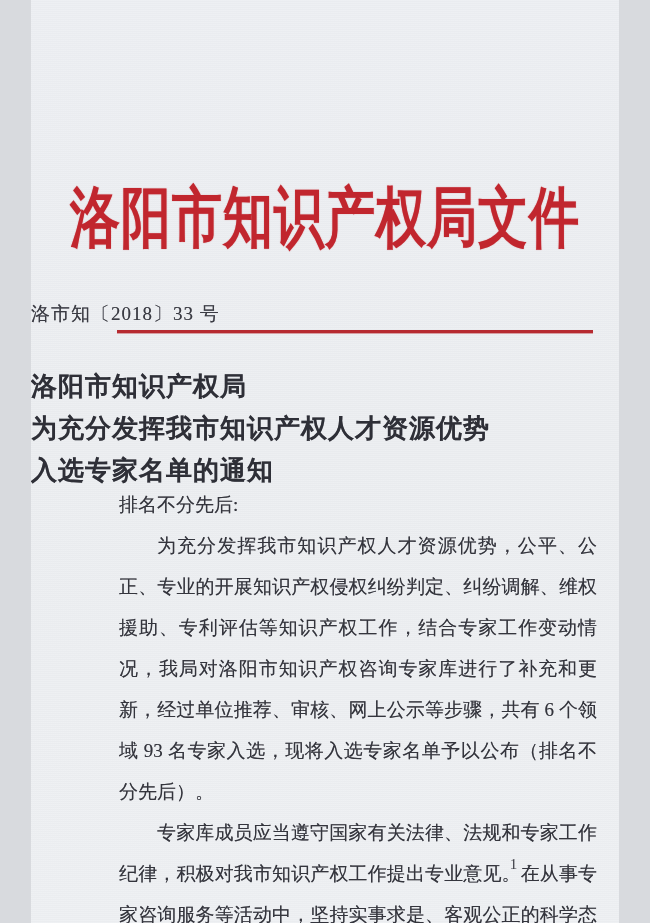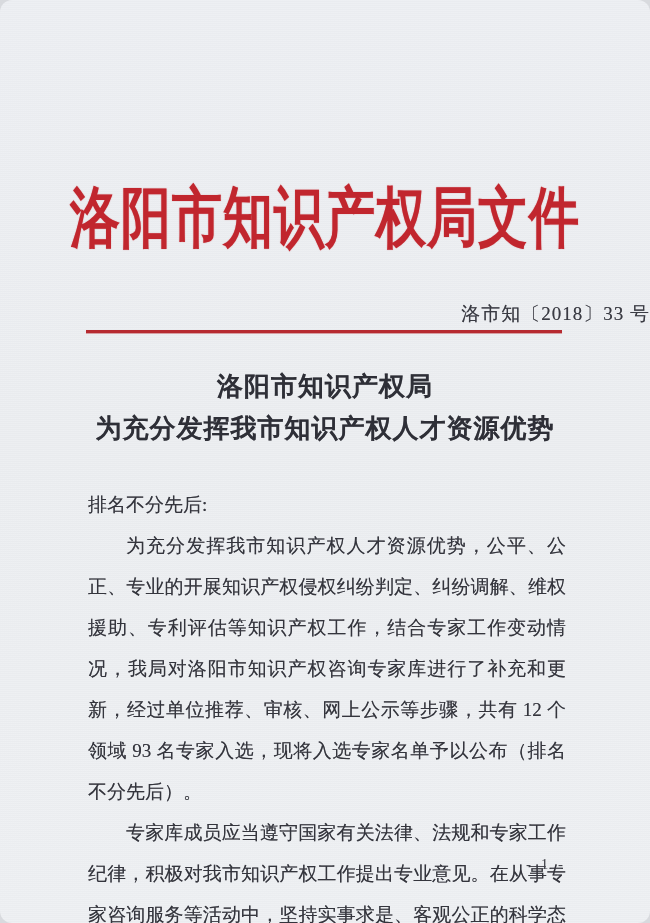--- a/index.html
+++ b/index.html
@@ -1,29 +1,28 @@
 <!DOCTYPE html>
 <html><head>
 <meta charset="utf-8">
 <style>
   * { margin: 0; padding: 0; box-sizing: border-box; }
   html, body { background: #d8dade; }
   .page {
     position: relative;
-    width: 650px;
+    width: 588px;
     height: 923px;
     margin: 0 auto;
     background:
       repeating-linear-gradient(0deg,
         rgba(255,255,255,0.035) 0px, rgba(255,255,255,0.035) 1px,
         rgba(120,125,140,0.028) 1px, rgba(120,125,140,0.028) 2px),
       linear-gradient(180deg, #edeff3 0%, #eceef1 48%, #eef0f3 100%);
     overflow: hidden;
     font-family: "Liberation Serif", "DejaVu Serif", serif;
-    border-radius: 12px;
   }
   .letterhead-title {
     position: absolute;
     top: 174px;
     left: 0;
     width: 100%;
     text-align: center;
     font-size: 50px;
     font-weight: 700;
     letter-spacing: 1px;
@@ -31,41 +30,40 @@
     transform: scaleY(1.32);
     transform-origin: 50% 0;
     text-shadow: 0 0 1px rgba(193,38,46,0.55);
     white-space: nowrap;
   }
   .doc-number {
     position: absolute;
     top: 301px;
     left: 0;
     width: 100%;
-    text-align: right;
+    text-align: left;
     font-size: 19px;
     color: #3a3b43;
     letter-spacing: 1px;
     text-shadow: 0 0 0.5px rgba(58,59,67,0.6);
   }
   .red-rule {
     position: absolute;
     top: 330px;
     left: 86px;
     width: 476px;
     height: 3px;
     background: #b62a30;
     box-shadow: 0 0.5px 0.5px rgba(182,42,48,0.4);
   }
   .subject-title {
     position: absolute;
     top: 366px;
     left: 0;
     width: 100%;
-    text-align: center;
     font-size: 26px;
     font-weight: 700;
     line-height: 42px;
     color: #2e2f37;
     letter-spacing: 1px;
     text-shadow: 0 0 0.6px rgba(46,47,55,0.55);
   }
   .body-text {
     position: absolute;
     top: 484px;
@@ -96,23 +94,24 @@
 
   <h1 class="letterhead-title">洛阳市知识产权局文件</h1>
 
   <div class="doc-number">洛市知〔2018〕33 号</div>
 
   <div class="red-rule"></div>
 
   <h2 class="subject-title">
     <div>洛阳市知识产权局</div>
     <div>为充分发挥我市知识产权人才资源优势</div>
+    <div>入选专家名单的通知</div>
   </h2>
 
   <div class="body-text">
     <p class="salutation">排名不分先后:</p>
-    <p class="para">为充分发挥我市知识产权人才资源优势，公平、公正、专业的开展知识产权侵权纠纷判定、纠纷调解、维权援助、专利评估等知识产权工作，结合专家工作变动情况，我局对洛阳市知识产权咨询专家库进行了补充和更新，经过单位推荐、审核、网上公示等步骤，共有 12 个领域 93 名专家入选，现将入选专家名单予以公布（排名不分先后）。</p>
+    <p class="para">为充分发挥我市知识产权人才资源优势，公平、公正、专业的开展知识产权侵权纠纷判定、纠纷调解、维权援助、专利评估等知识产权工作，结合专家工作变动情况，我局对洛阳市知识产权咨询专家库进行了补充和更新，经过单位推荐、审核、网上公示等步骤，共有 6 个领域 93 名专家入选，现将入选专家名单予以公布（排名不分先后）。</p>
     <p class="para">专家库成员应当遵守国家有关法律、法规和专家工作纪律，积极对我市知识产权工作提出专业意见。在从事专家咨询服务等活动中，坚持实事求是、客观公正的科学态度，以</p>
   </div>
 
   <div class="page-num">- 1 -</div>
 
 </div>
 
 </body></html>

